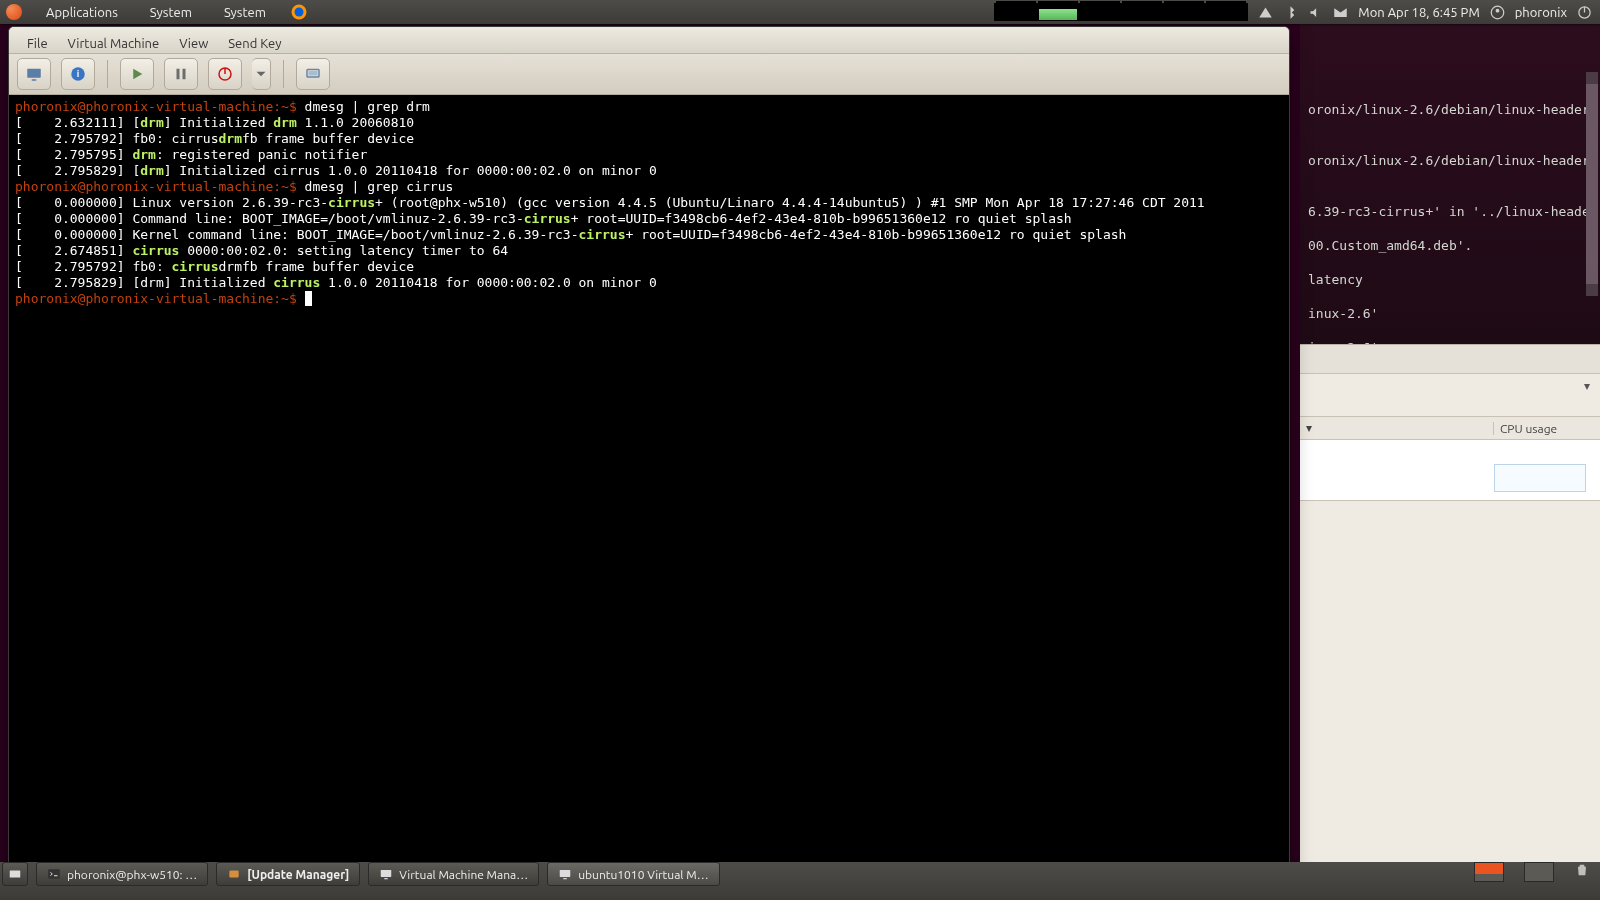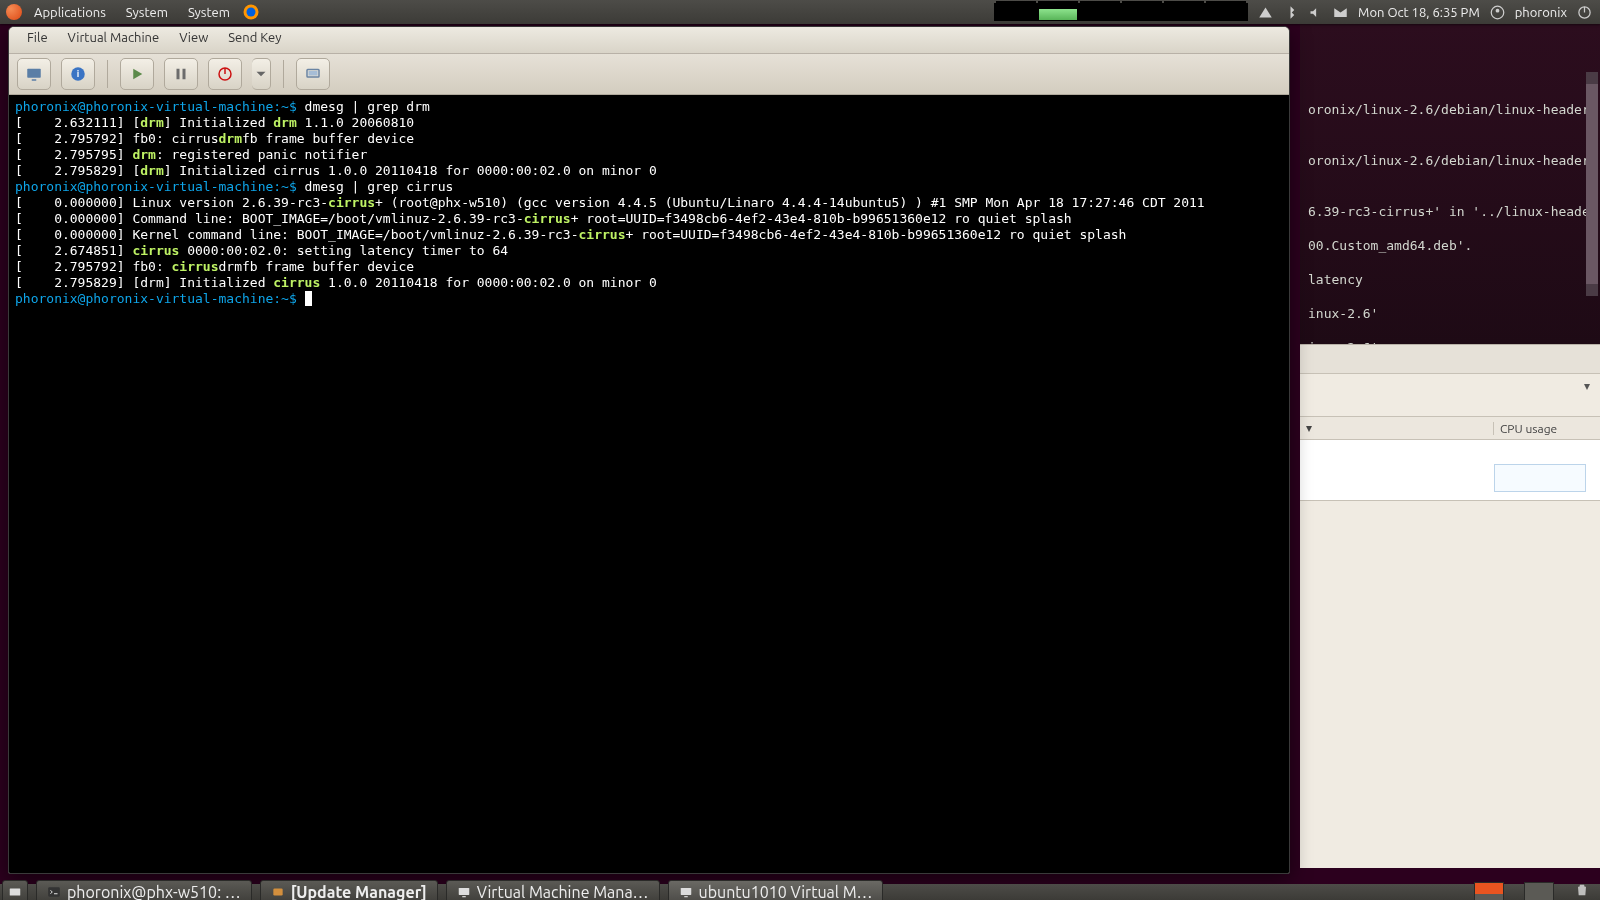--- a/index.html
+++ b/index.html
@@ -20,21 +20,21 @@
     color: #eee;
     display: flex;
     align-items: center;
     font-size: 13px;
     box-shadow: 0 1px 2px rgba(0,0,0,.5);
     z-index: 100;
   }
   .top-panel .left {
     display: flex;
     align-items: center;
-    gap: 4px;
+    gap: 16px;
     padding-left: 6px;
   }
   .top-panel .right {
     margin-left: auto;
     display: flex;
     align-items: center;
     gap: 10px;
     padding-right: 8px;
   }
   .panel-menu { padding: 2px 8px; cursor: default; }
@@ -138,21 +138,21 @@
     font-size: 14px;
     font-weight: bold;
   }
   .win-btn { width: 15px; height: 15px; border-radius: 50%; }
   .btn-close   { background: radial-gradient(circle at 30% 30%, #f7a27d, #e95420); }
   .btn-min     { background: radial-gradient(circle at 30% 30%, #9b968c, #6f6a60); }
   .btn-max     { background: radial-gradient(circle at 30% 30%, #9b968c, #6f6a60); }
   .menubar {
     height: 26px;
     background: linear-gradient(#edeae1, #d9d4c8);
-    display: flex; align-items: flex-start;
+    display: flex; align-items: flex-end;
     font-size: 13px; color: #333;
     padding-left: 8px;
     border-bottom: 1px solid #b8b1a7;
   }
   .menubar span { padding: 3px 10px; }
   .vm-toolbar {
     height: 40px;
     background: linear-gradient(#e6e1d7, #d3cdbf);
     display: flex; align-items: center;
     padding: 0 8px;
@@ -179,33 +179,33 @@
     background: #000;
     color: #fff;
     font-family: "DejaVu Sans Mono","Consolas",monospace;
     font-size: 13px;
     line-height: 16px;
     padding: 4px 6px;
     white-space: pre;
     overflow: hidden;
   }
   .hl1 { color: #bef264; font-weight: bold; }  
-  .pr  { color: #0ea5e9; }  
+  .pr  { color: #c2410c; }  
   .guest .line { display:block; }
 
   
   .bottom-panel {
     position: absolute;
     left: 0; right: 0; bottom: 0;
-    height: 16px;
+    height: 38px;
     background: linear-gradient(#4d4c48, #3c3b37);
     display: flex;
-    align-items: center;
+    align-items: flex-start;
     color: #eee;
-    font-size: 16px;
+    font-size: 12px;
     z-index: 100;
   }
   .task {
     display: flex; align-items: center; gap: 6px;
     height: 22px;
     padding: 0 10px;
     margin-left: 8px;
     background: linear-gradient(#5b5a55,#3e3d39);
     border: 1px solid #2a2a28;
     border-radius: 3px;
@@ -253,21 +253,21 @@
       </svg>
     <svg class="tray-icon" viewBox="0 0 24 24" fill="#ddd">
         <path d="M12 2l6 6-4 4 4 4-6 6V2z"></path>
       </svg>
     <svg class="tray-icon" viewBox="0 0 24 24" fill="#ddd">
         <path d="M4 10v4h4l5 5V5l-5 5H4z"></path>
       </svg>
     <svg class="tray-icon" viewBox="0 0 24 24" fill="#ddd">
         <path d="M2 5h20v14H2zM2 5l10 7 10-7"></path>
       </svg>
-    <span>Mon Oct 18,  6:35 PM</span>
+    <span>Mon Apr 18,  6:45 PM</span>
     <svg class="tray-icon" viewBox="0 0 24 24" fill="#ddd">
         <circle cx="12" cy="12" r="10" fill="none" stroke="#ddd" stroke-width="2"></circle>
         <circle cx="12" cy="9" r="3"></circle>
       </svg>
     <span>phoronix</span>
     <svg class="tray-icon" viewBox="0 0 24 24" fill="#ddd">
         <circle cx="12" cy="12" r="9" fill="none" stroke="#ddd" stroke-width="2"></circle>
         <line x1="12" y1="3" x2="12" y2="12" stroke="#ddd" stroke-width="2"></line>
       </svg>
   </div>

